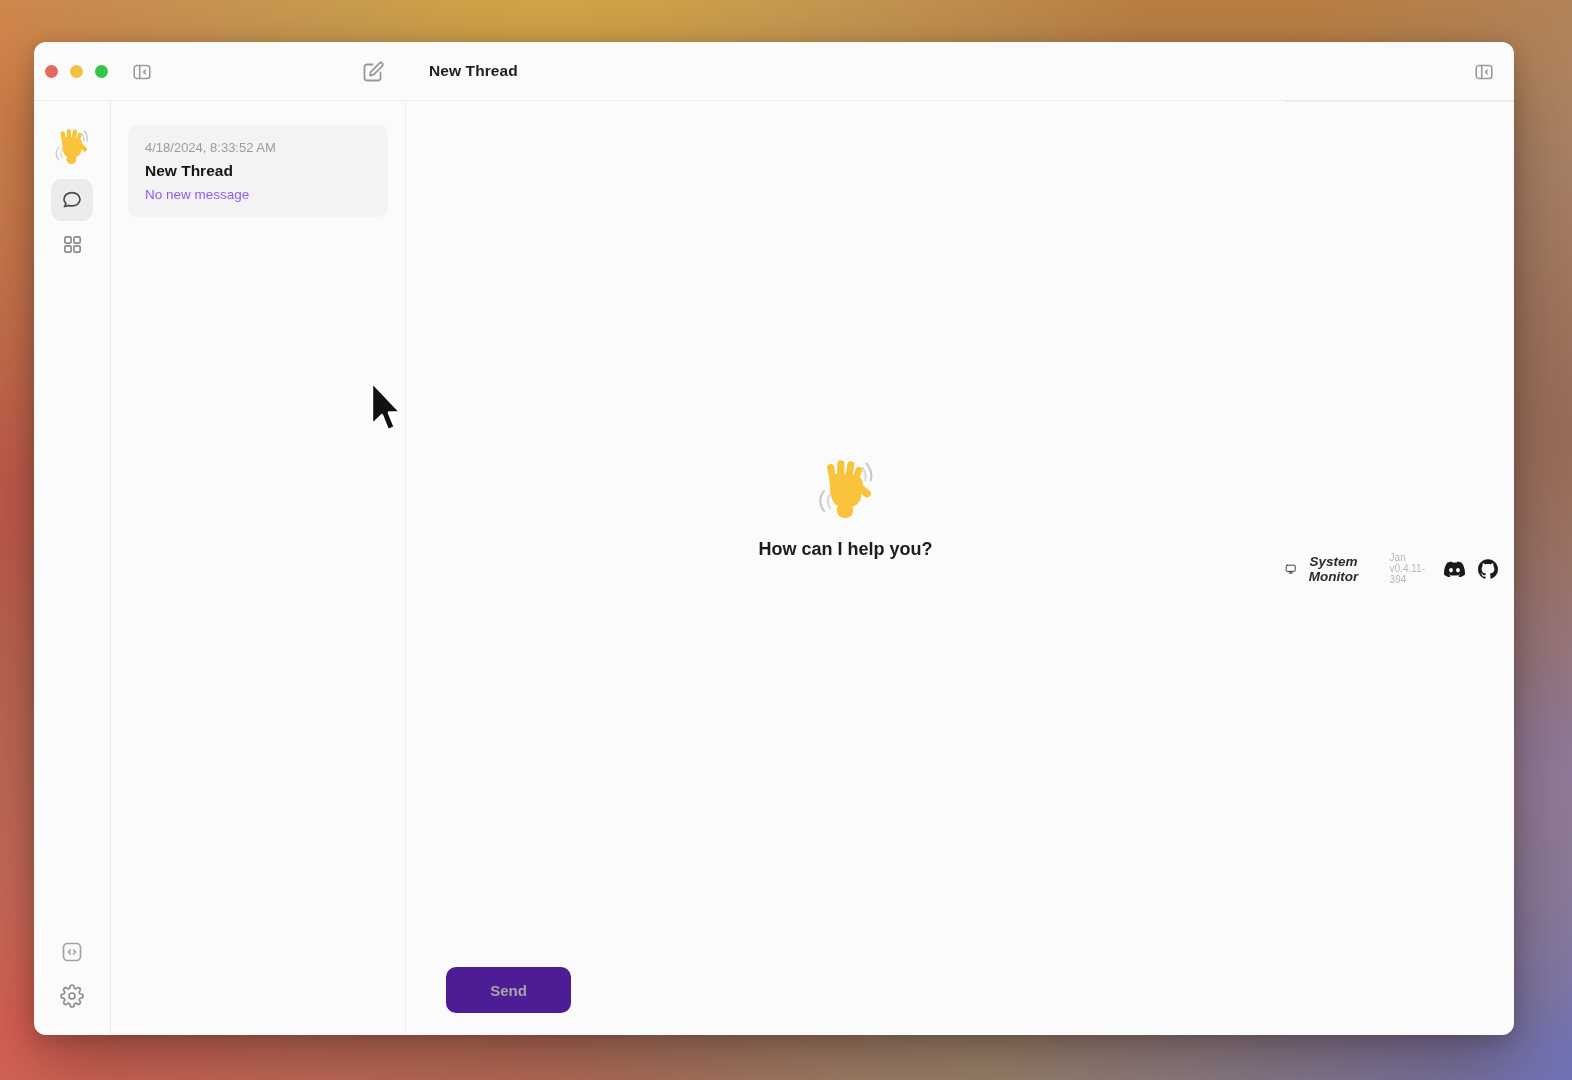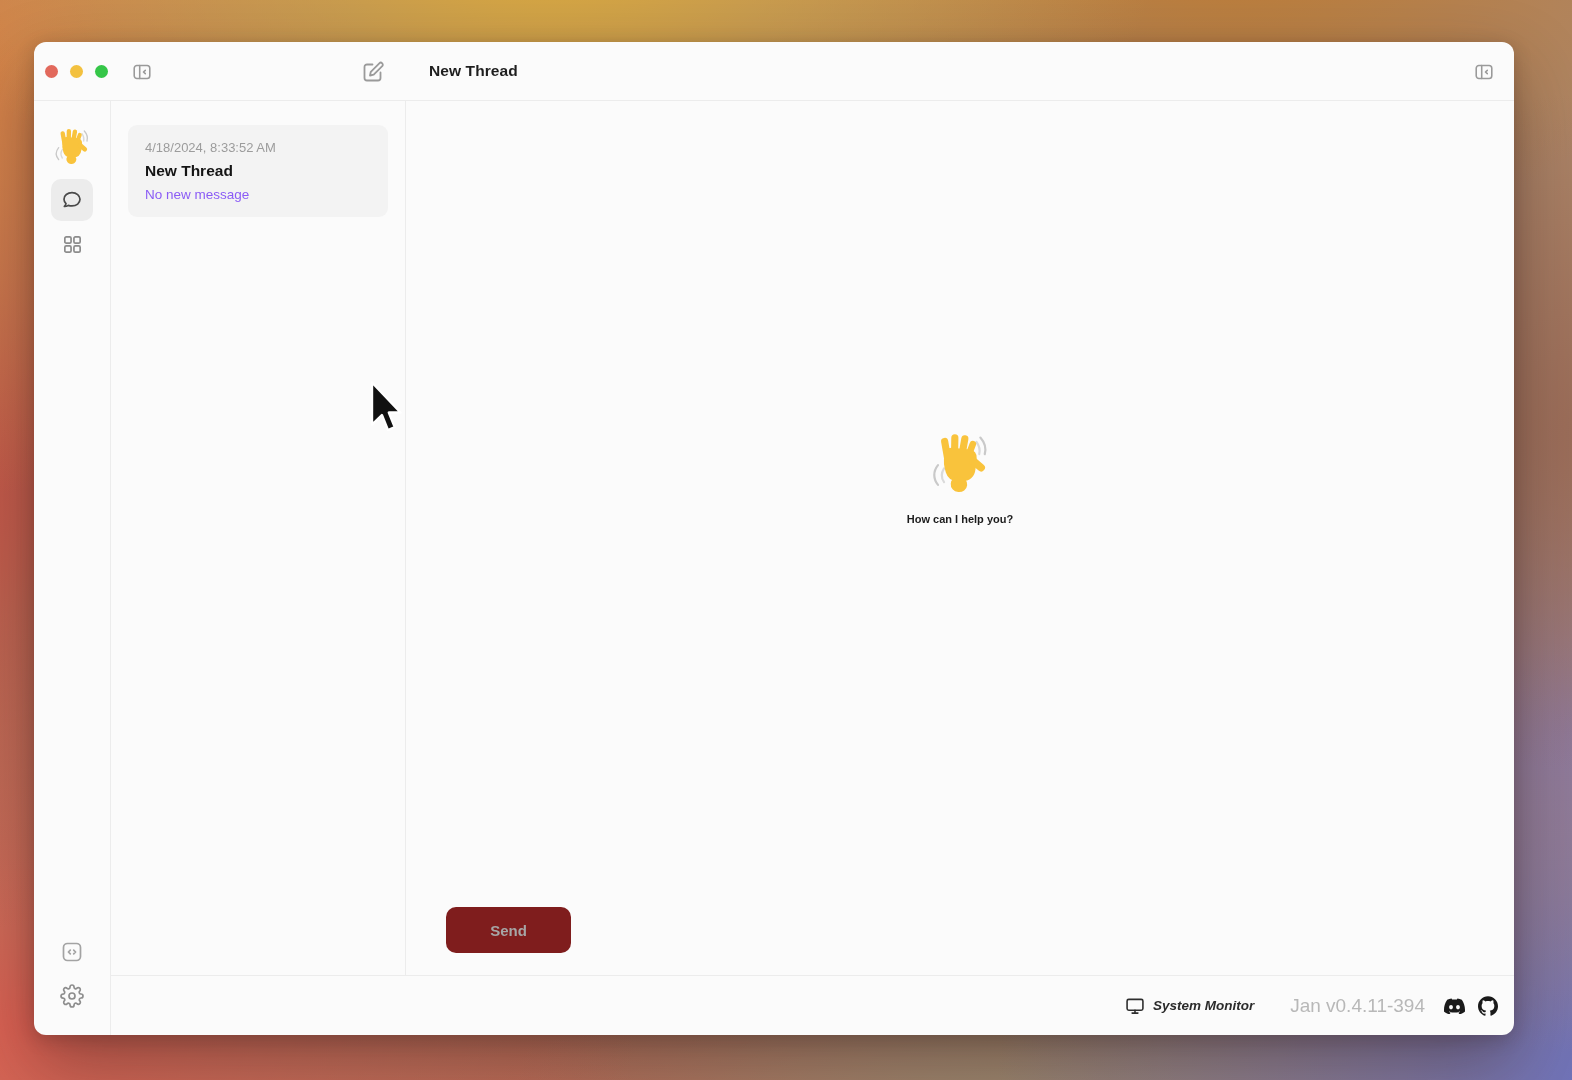--- a/index.html
+++ b/index.html
@@ -42,46 +42,46 @@
   
   .body{ flex:1; display:flex; min-height:0; }
   .ribbon{ flex:0 0 77px; border-right:1px solid var(--panel-border,#ECECEC);
            display:flex; flex-direction:column; align-items:center; padding:26px 0 22px; }
   .ribbon .logo{ width:40px; height:40px; }
   .rb-btn{ width:42px; height:42px; border-radius:10px; margin-top:12px; }
   .rb-btn.active{ background:#ECECEC; }
   .rb-btn.small{ width:38px; height:38px; margin-top:4px; }
   .rb-spacer{ flex:1; }
   .rb-bottom{ display:flex; flex-direction:column; align-items:center; gap:10px; }
-  .right-col{ flex:1; display:flex; flex-direction:column; min-width:0; }
+  .right-col{ flex:1; display:flex; min-width:0; }
   .content-row{ flex:1; display:flex; min-height:0; }
   
   .thread-panel{ flex:0 0 295px; border-right:1px solid var(--panel-border,#ECECEC); padding:24px 17px; }
   .thread-card{ background:var(--card-bg,#F3F3F3); border-radius:9px; padding:15px 17px; cursor:pointer; }
   .thread-date{ font-size:13px; color:#9C9C9C; margin-bottom:7px; }
   .thread-title{ font-size:15.5px; font-weight:700; color:#141414; margin-bottom:7px; }
   .thread-sub{ font-size:13.5px; color:#8b5cf6; }
   
   .main-panel{ flex:1; display:flex; flex-direction:column; min-width:0; }
   .welcome{ flex:1; display:flex; flex-direction:column; align-items:center; justify-content:center;
             gap:16px; transform:translateY(-26px); }
   .welcome .wave-big{ width:66px; height:66px; }
-  .welcome-heading{ font-size:11px; font-weight:700; color:#1C1C1C; }
+  .welcome-heading{ font-size:18px; font-weight:700; color:#1C1C1C; }
   .composer{ display:flex; align-items:center; gap:19px; padding:0 39px 22px 40px; }
   .msg-input{ flex:1; height:44px; border:1px solid #E5E5E5; border-radius:10px; background:#FDFDFD;
               padding:0 17px; font-size:15px; font-family:"Liberation Sans",sans-serif; color:#333; outline:none; }
   .msg-input::placeholder{ color:#B9B9B9; }
-  .send-btn{ flex:0 0 125px; height:46px; border:none; border-radius:10px; background:#7f1d1d;
+  .send-btn{ flex:0 0 125px; height:46px; border:none; border-radius:10px; background:#4c1d95;
              color:#A6A6A6; font-size:15px; font-weight:700; font-family:"Liberation Sans",sans-serif; cursor:default; }
   
   .statusbar{ flex:0 0 60px; border-top:1px solid var(--panel-border,#ECECEC);
               display:flex; align-items:center; justify-content:flex-end; padding-right:16px; }
   .sysmon{ display:flex; align-items:center; gap:8px; background:none; border:none; cursor:pointer; }
   .sysmon-label{ font-size:13.5px; font-weight:700; color:#2B2B2B;font-style:italic; }
-  .version{ font-size:19px; color:#B8B8B8; margin-left:36px; }
+  .version{ font-size:10px; color:#B8B8B8; margin-left:27px; }
   .social{ display:flex; align-items:center; margin-left:19px; gap:13px; }
   .social a{ display:flex; }
   .cursor{ position:absolute; left:369px; top:380px; z-index:60; pointer-events:none; }
   svg{ display:block; }
 </style>
 </head>
 <body>
 
 <svg width="0" height="0" style="position:absolute">
   <defs>

